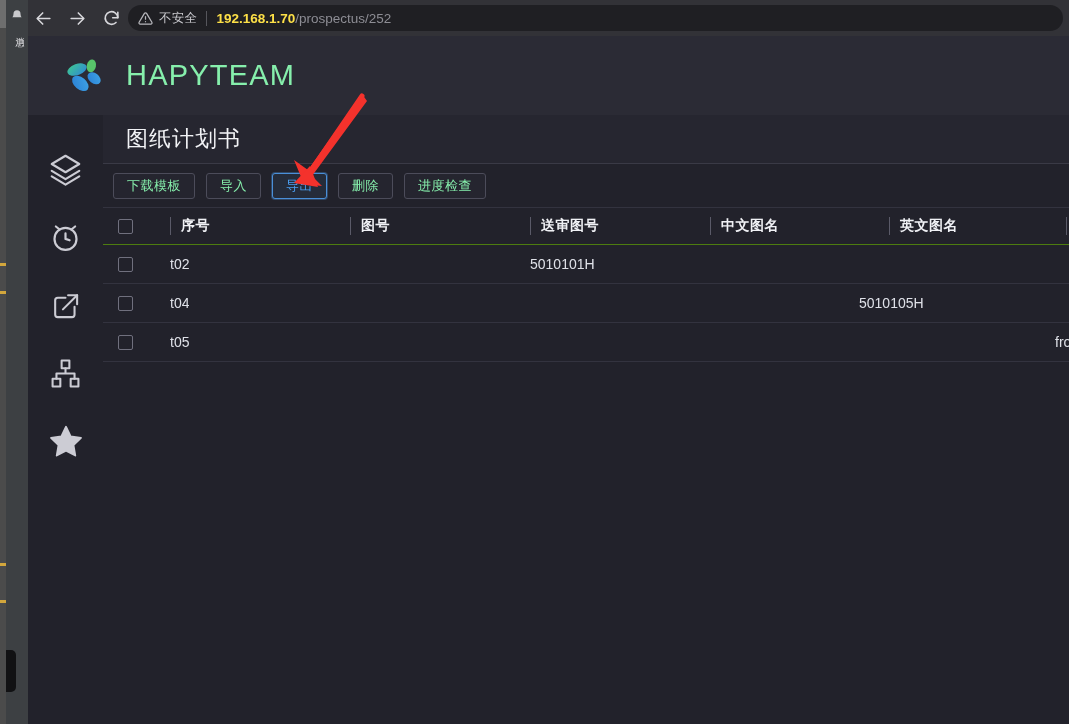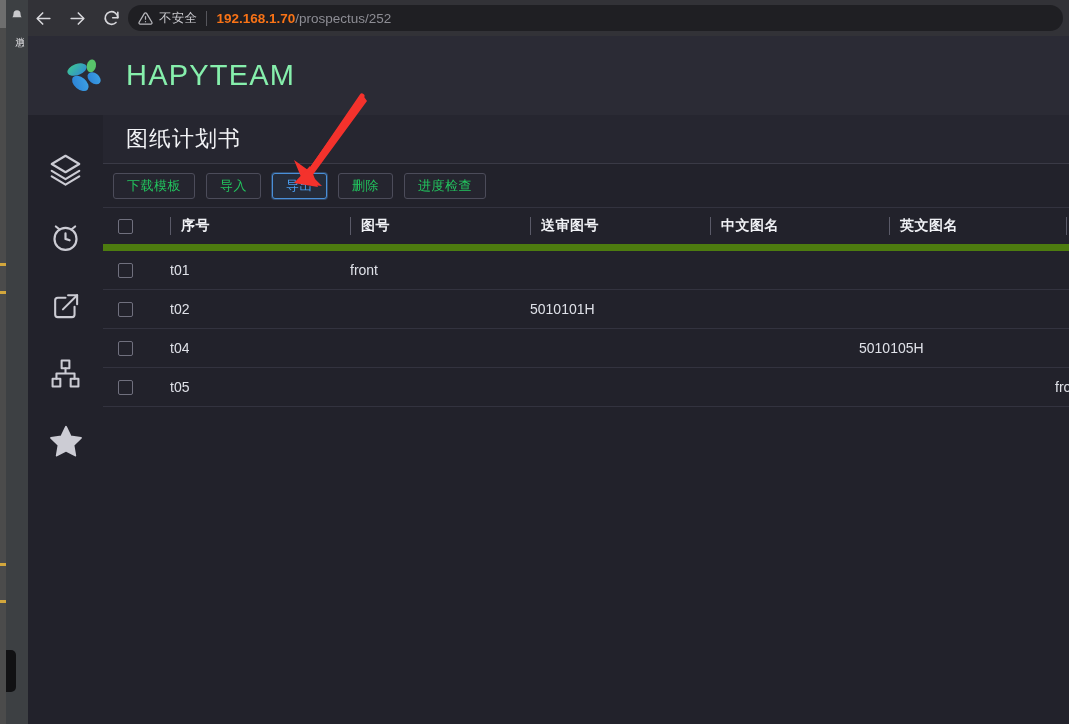--- a/index.html
+++ b/index.html
@@ -62,21 +62,21 @@
   .omni-sep {
     width: 1px; height: 15px;
     background: #56565c;
     margin: 0 9px;
   }
   .url {
     font-size: 13.5px;
     color: #8d8d94;
     white-space: nowrap;
   }
-  .url b { color: #f97316; font-weight: 700; }
+  .url b { color: #fde047; font-weight: 700; }
 
   
   .os-strip {
     position: absolute;
     left: 0; top: 0;
     width: 28px; height: 724px;
     background: #3d4043;
   }
   .os-scrollbar {
     position: absolute;
@@ -202,21 +202,21 @@
     gap: 11px;
     background: #22222b;
   }
   .tb-btn {
     height: 26px;
     padding: 0 13px;
     display: flex;
     align-items: center;
     justify-content: center;
     font-size: 13px;
-    color: #22c55e;
+    color: #86efac;
     background: #25252f;
     border: 1px solid #4c4c5a;
     border-radius: 3px;
     letter-spacing: .5px;
     box-sizing: border-box;
   }
   .tb-btn.active {
     color: #4a9ef0;
     border-color: #4a8fd8;
     background: #252c3a;
@@ -231,21 +231,21 @@
     border-top: 1px solid #33333f;
   }
   .trow {
     position: relative;
     height: 38px;
     border-bottom: 1px solid #33333f;
   }
   .trow.head {
     height: 36px;
     background: #22222b;
-    border-bottom: 7px solid #4d7c0f;
+    border-bottom: 1px solid #4d7c0f;
     text-align: center;
   }
   .cell {
     position: absolute;
     top: 0;
     height: 100%;
     display: flex;
     align-items: center;
     white-space: nowrap;
     overflow: hidden;
@@ -457,40 +457,20 @@
             </div>
           <div class="cell colsep" style="left:607px">
               <span class="hd-text">中文图名</span>
             </div>
           <div class="cell colsep" style="left:786px">
               <span class="hd-text">英文图名</span>
             </div>
           <div class="cell colsep" style="left:963px"></div>
         </div>
 
-        <div class="trow">
-          <div class="cb-wrap">
-              <div class="cb"></div>
-            </div>
-          <div class="cell" style="left:67px">
-              <span class="cell-val">t01</span>
-            </div>
-          <div class="cell" style="left:247px">
-              <span class="cell-val">front</span>
-            </div>
-          <div class="cell" style="left:427px">
-              <span class="cell-val"></span>
-            </div>
-          <div class="cell" style="left:607px">
-              <span class="cell-val"></span>
-            </div>
-          <div class="cell" style="left:786px">
-              <span class="cell-val"></span>
-            </div>
-        </div>
 
         <div class="trow">
           <div class="cb-wrap">
               <div class="cb"></div>
             </div>
           <div class="cell" style="left:67px">
               <span class="cell-val">t02</span>
             </div>
           <div class="cell" style="left:247px">
               <span class="cell-val"></span>

